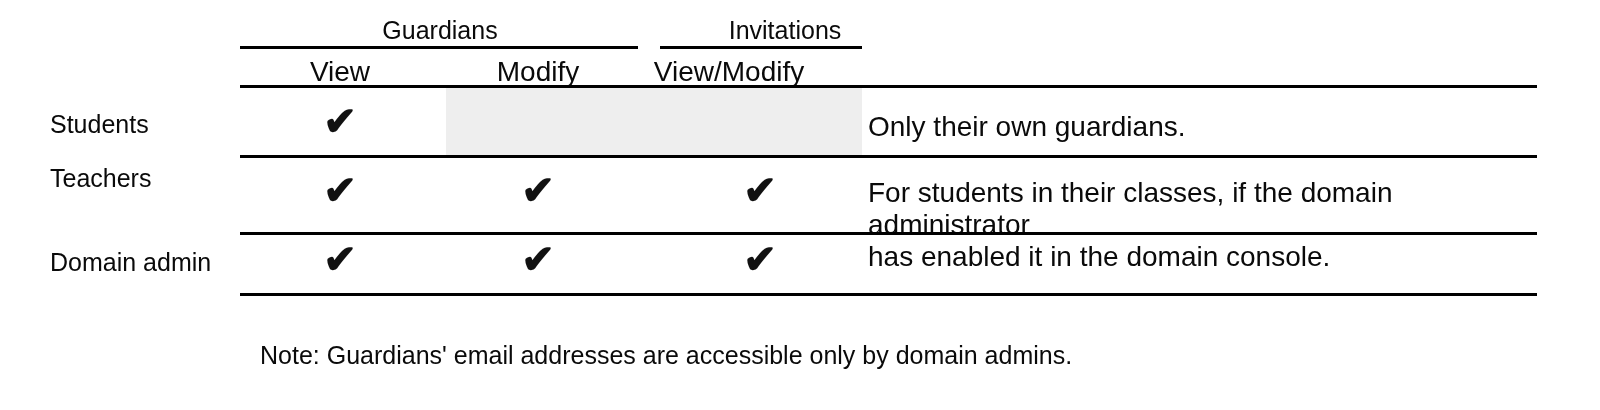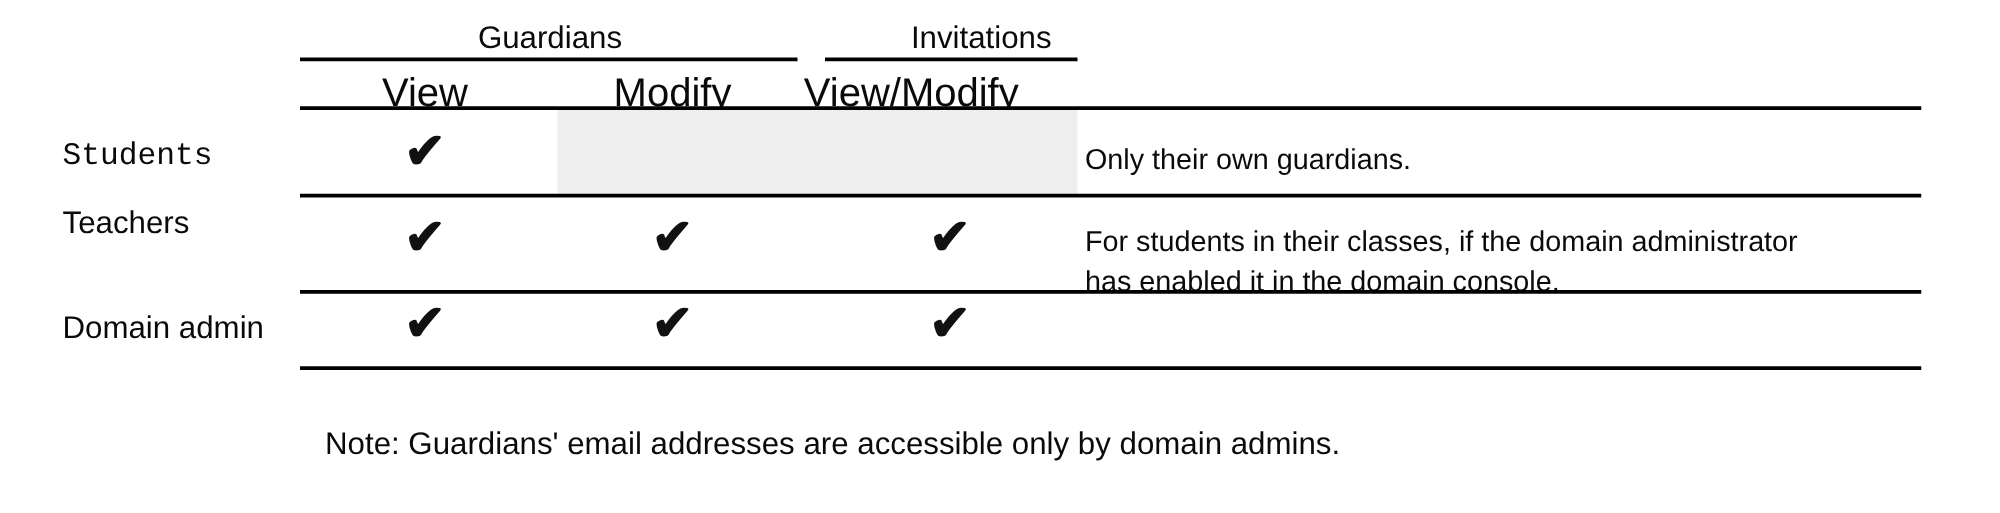--- a/index.html
+++ b/index.html
@@ -59,33 +59,33 @@
   
   .group-head {
     font-size: 25px;
     top: 18px;
   }
   .group-guardians   { left: 440px; }
   .group-invitations { left: 785px; }
 
   
   .col-head {
-    font-size: 32px;
+    font-size: 28px;
     top: 58px;
   }
   .col-view       { left: 340px; }
   .col-modify     { left: 538px; }
   .col-viewmodify { left: 729px; }
 
   
   .row-label {
     font-size: 25px;
     left: 50px;
   }
-  .row-label-students { top: 112px; font-family: Liberation Mono, monospace; }
+  .row-label-students { top: 112px; }
   .row-label-teachers { top: 166px; }
   .row-label-admin    { top: 250px; }
 
   
   .check {
     position: absolute;
     font-size: 40px;
     font-weight: bold;
     line-height: 1;
     transform: translateX(-50%);
@@ -96,21 +96,21 @@
   .check-r3 { top: 239px; }
   .c-view       { left: 340px; }
   .c-modify     { left: 538px; }
   .c-viewmodify { left: 760px; }
 
   
   .desc {
     position: absolute;
     left: 868px;
     width: 650px;
-    font-size: 23px;
+    font-size: 28px;
     line-height: 32px;
     white-space: pre-line;
   }
   .desc-students { top: 111px; }
   .desc-teachers { top: 177px; }
   .desc-admin    { top: 249px; }
 
   
   .footnote {
     position: absolute;

